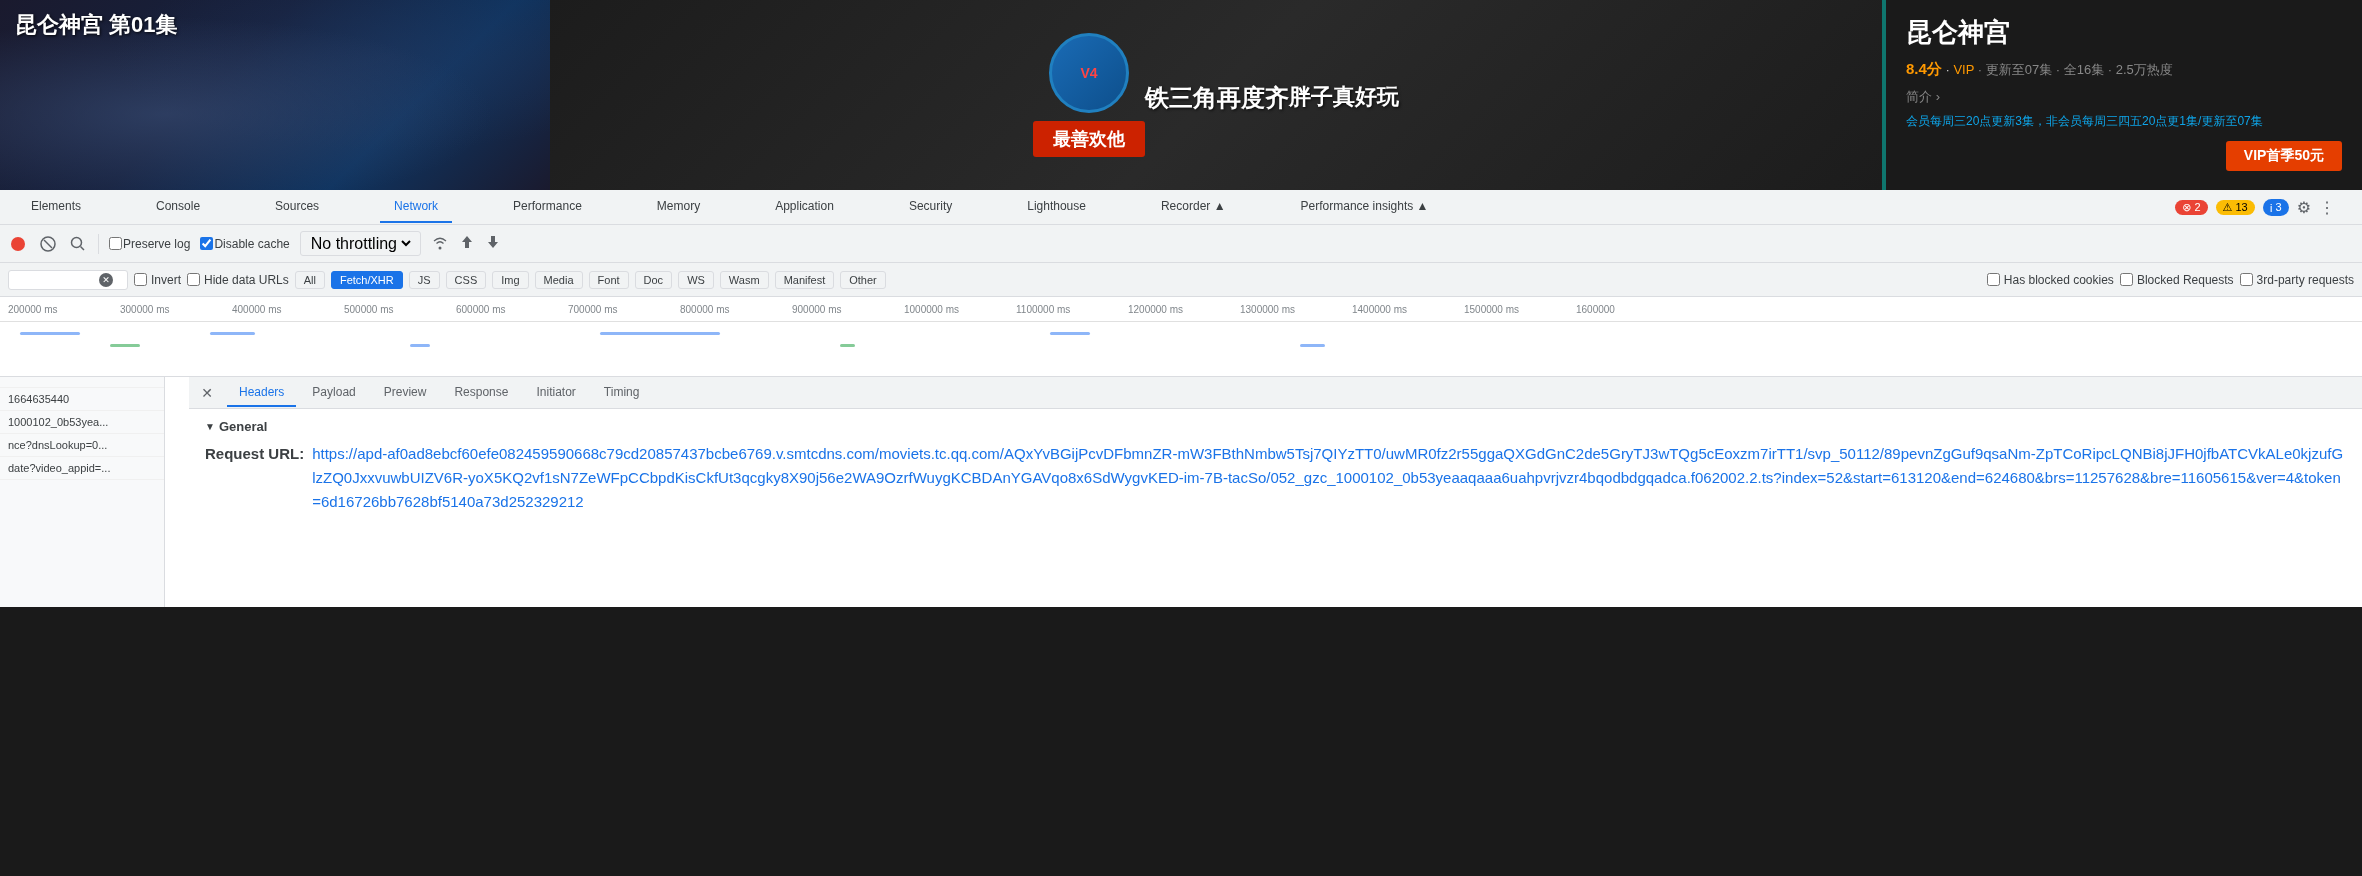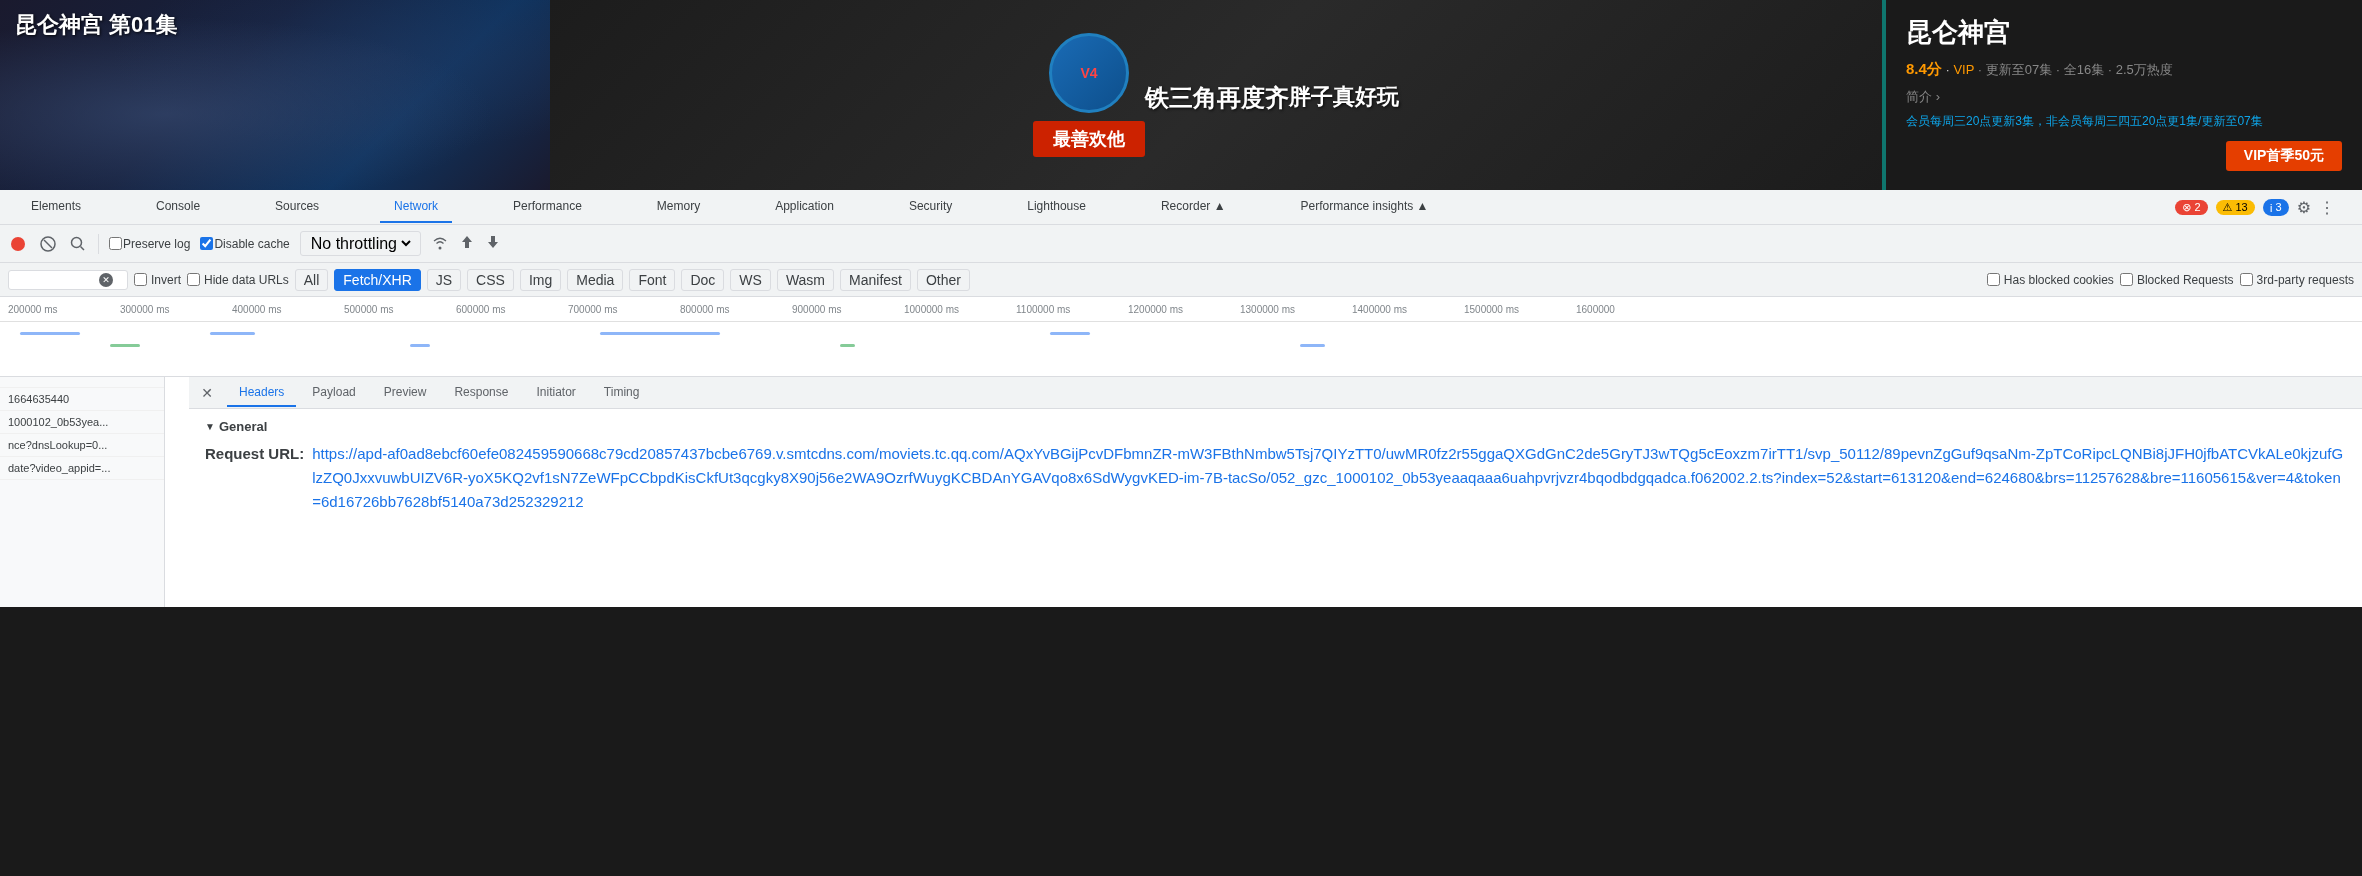--- a/index.html
+++ b/index.html
@@ -352,21 +352,21 @@
       color: #3c4043;
       cursor: pointer;
     }
 
     .filter-check input[type="checkbox"] {
       accent-color: #1a73e8;
     }
 
     .filter-btn {
       padding: 2px 8px;
-      font-size: 14px;
+      font-size: 11px;
       border: 1px solid #dadce0;
       border-radius: 3px;
       background: #f1f3f4;
       cursor: pointer;
       color: #3c4043;
       white-space: nowrap;
     }
 
     .filter-btn.active {
       background: #1a73e8;

